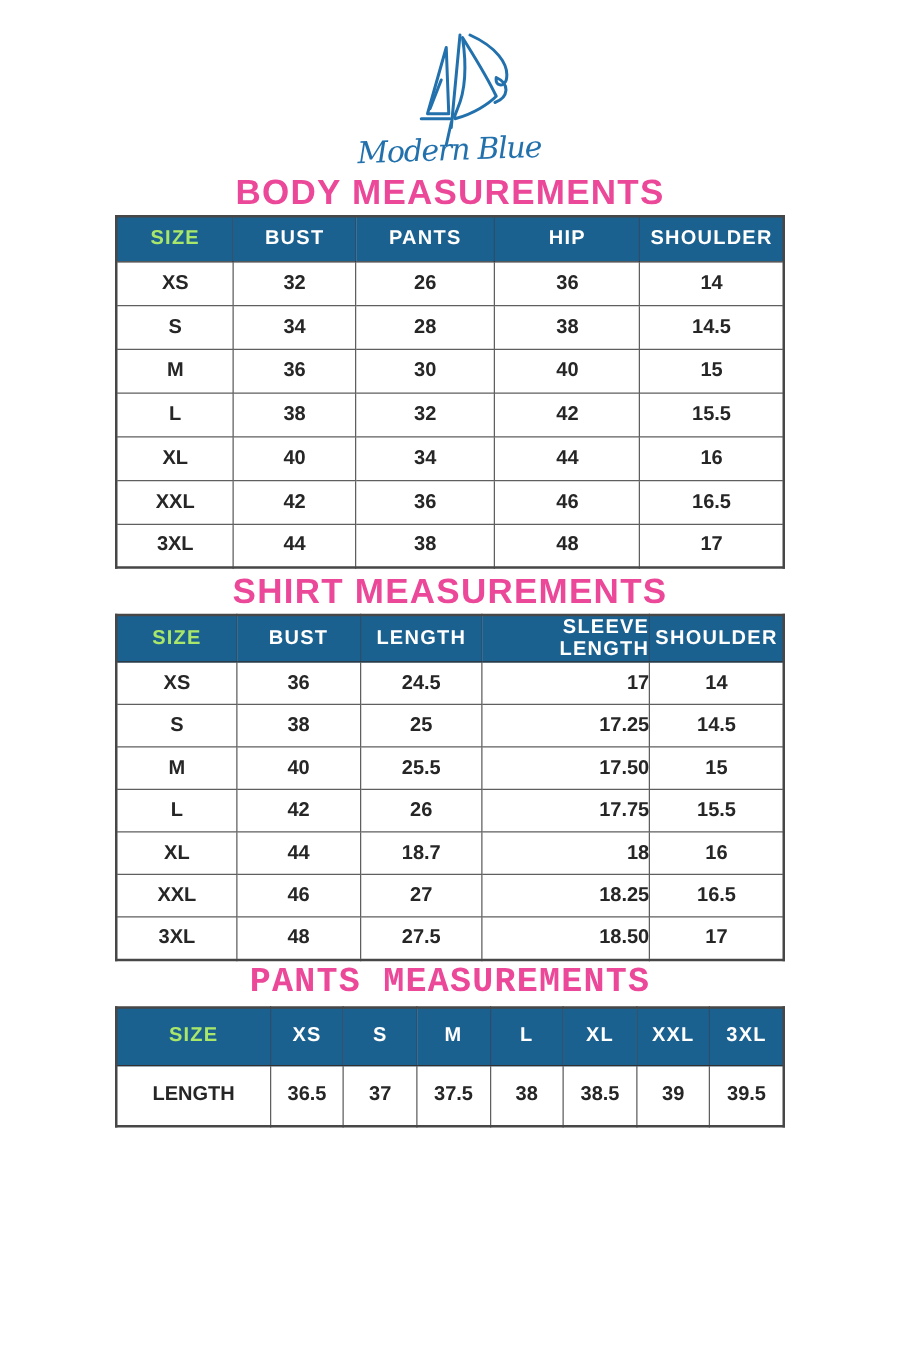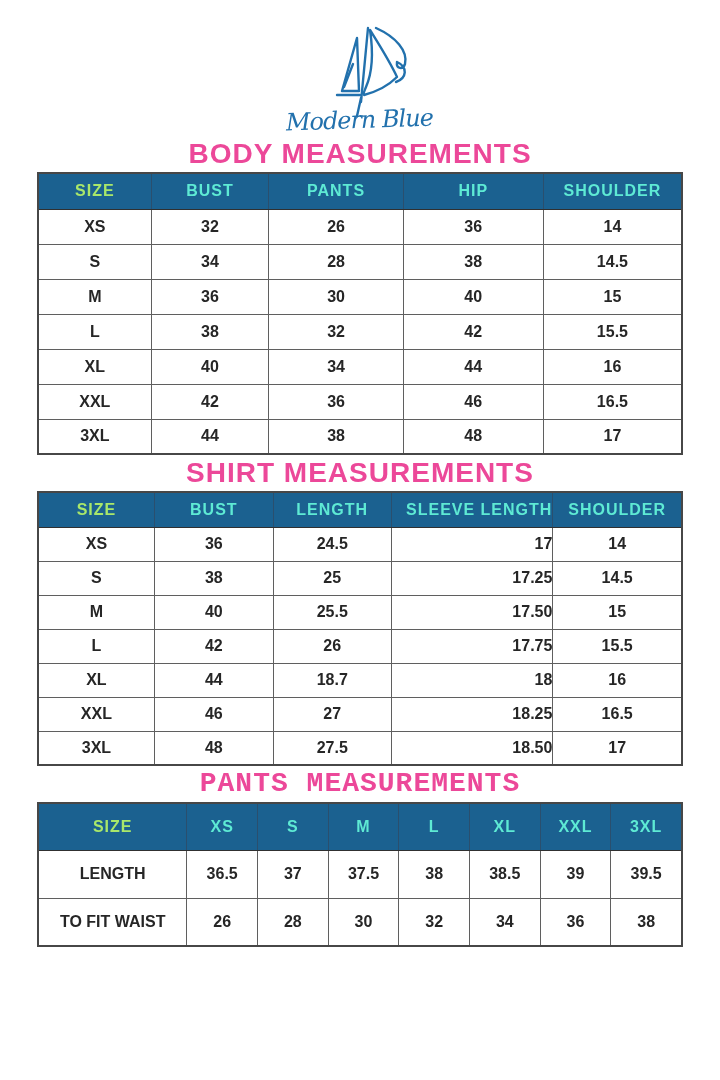--- a/index.html
+++ b/index.html
@@ -33,38 +33,38 @@
     letter-spacing: 1px;
     color: #ec4899;
     margin: 0;
     line-height: 36px;
   }
   .title-body  { margin-top: 24px; margin-bottom: 9px; }
   .title-shirt { margin-top: 32px; margin-bottom: 12px; border-radius: 10px; }
   .title-pants { margin-top: 36px; margin-bottom: 12px; font-family: Liberation Mono, monospace; }
 
   table.size-table {
-    width: 646px;
+    width: 536px;
     margin: 0 auto;
     border-collapse: collapse;
     table-layout: fixed;
     border: 2px solid #474747;
   }
   .size-table th, .size-table td {
     border: 1px solid #5f5f5f;
     text-align: center;
     vertical-align: middle;
     font-weight: bold;
     font-size: 16px;
     color: #262626;
     padding: 0;
   }
   .size-table thead th {
     background: var(--header-bg, #1b6190);
-    color: #5eead4;
+    color: #ffffff;
     font-size: 16px;
     letter-spacing: 1px;
     border-color: #2a4f6e;
     border-bottom-color: #303030;
   }
   .size-table thead th.size-col {
     color: var(--size-green, #a9e76a);
   }
 
   
@@ -274,27 +274,17 @@
           <tr>
             <th>LENGTH</th>
             <td>36.5</td>
             <td>37</td>
             <td>37.5</td>
             <td>38</td>
             <td>38.5</td>
             <td>39</td>
             <td>39.5</td>
           </tr>
-          <tr>
-            <th>TO FIT WAIST</th>
-            <td>26</td>
-            <td>28</td>
-            <td>30</td>
-            <td>32</td>
-            <td>34</td>
-            <td>36</td>
-            <td>38</td>
-          </tr>
         </tbody>
     </table>
   </section>
 
 </div>
 
 </body></html>

